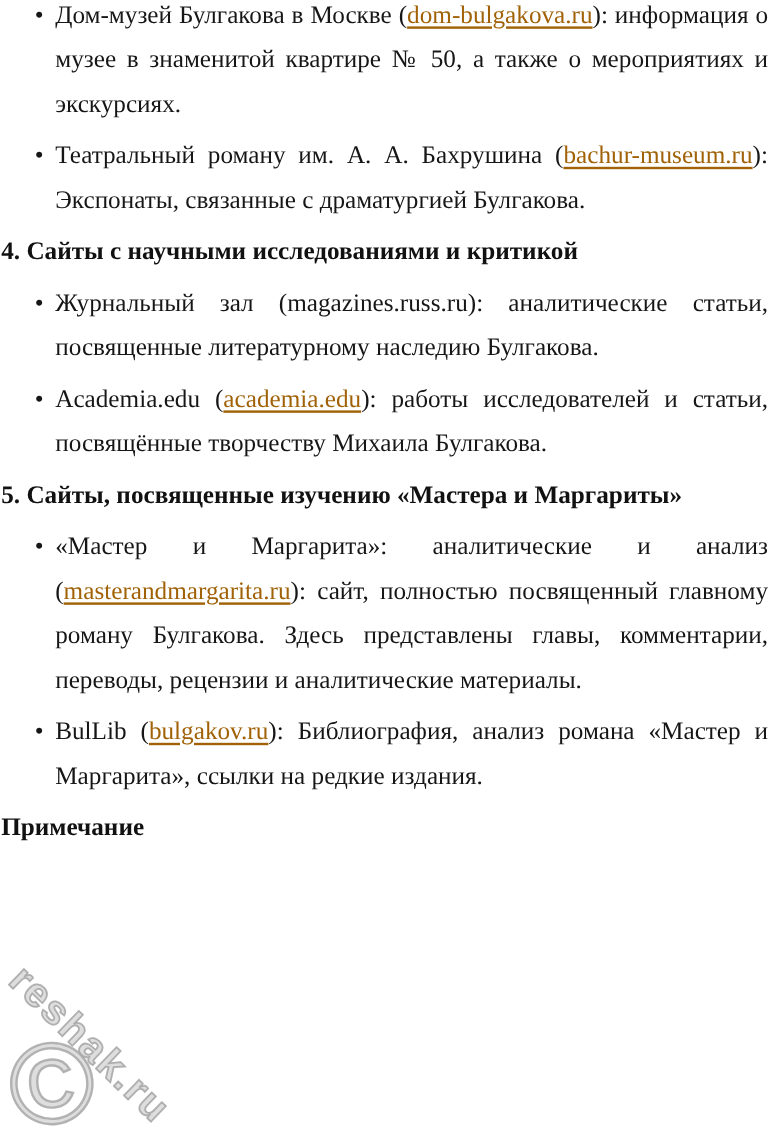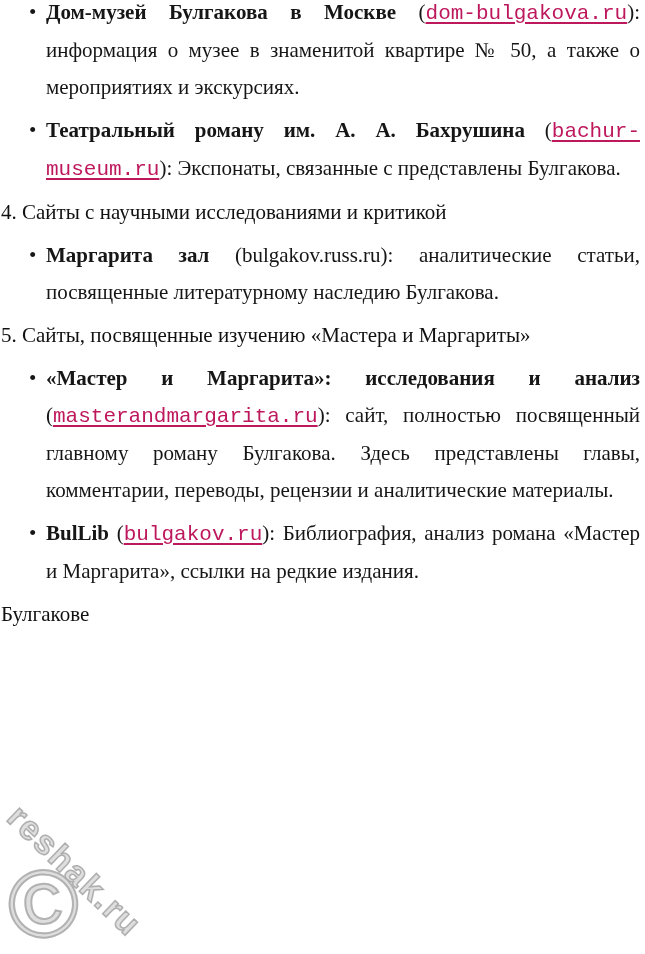--- a/index.html
+++ b/index.html
@@ -37,33 +37,32 @@
   ul.blist li::before {
     content: "\2022";
     position: absolute;
     left: 28px;
     top: 0;
     color: #161616;
   }
   h2.hd {
     font-size: 21px;
     line-height: 37px;
-    font-weight: normal;
+    font-weight: bold;
     margin: 3px 0 6px 0;
     text-align: left;
     color: #111111;
   }
-  .b { font-weight: bold; }
+  .b { font-weight: normal; }
   a.lnk {
-    color: #be185d;
+    color: #a16207;
     text-decoration: underline;
     text-decoration-thickness: 1.5px;
     text-underline-offset: 3px;
     cursor: pointer;
-    font-family: Liberation Mono, monospace;
   }
   .url-plain { color: #161616; }
   p.note {
     margin: 0;
     padding-right: 1px;
   }
   
   .watermark {
     position: absolute;
     left: 0;
@@ -104,41 +103,44 @@
 </head>
 <body>
 
 <div class="doc">
 
   <ul class="blist">
     <li>
       <span class="b">Дом-музей Булгакова в Москве</span><span> (</span><a class="lnk">dom-bulgakova.ru</a><span>): </span><span>информация о музее в знаменитой квартире № 50, а также о мероприятиях и экскурсиях.</span>
     </li>
     <li>
-      <span class="b">Театральный роману им. А. А. Бахрушина</span><span> (</span><a class="lnk">bachur-museum.ru</a><span>): </span><span>Экспонаты, связанные с представлены Булгакова.</span>
+      <span class="b">Театральный роману им. А. А. Бахрушина</span><span> (</span><a class="lnk">bachur-museum.ru</a><span>): </span><span>Экспонаты, связанные с драматургией Булгакова.</span>
     </li>
   </ul>
 
   <h2 class="hd">4. Сайты с научными исследованиями и критикой</h2>
   <ul class="blist">
     <li>
-      <span class="b">Маргарита зал</span><span> (</span><span class="url-plain">bulgakov.russ.ru</span><span>): </span><span>аналитические статьи, посвященные литературному наследию Булгакова.</span>
+      <span class="b">Журнальный зал</span><span> (</span><span class="url-plain">magazines.russ.ru</span><span>): </span><span>аналитические статьи, посвященные литературному наследию Булгакова.</span>
+    </li>
+    <li>
+      <span class="b">Academia.edu</span><span> (</span><a class="lnk">academia.edu</a><span>): </span><span>работы исследователей и статьи, посвящённые творчеству Михаила Булгакова.</span>
     </li>
   </ul>
 
   <h2 class="hd">5. Сайты, посвященные изучению «Мастера и Маргариты»</h2>
   <ul class="blist">
     <li>
-      <span class="b">«Мастер и Маргарита»: исследования и анализ</span><span> (</span><a class="lnk">masterandmargarita.ru</a><span>): </span><span>сайт, полностью посвященный главному роману Булгакова. Здесь представлены главы, комментарии, переводы, рецензии и аналитические материалы.</span>
+      <span class="b">«Мастер и Маргарита»: аналитические и анализ</span><span> (</span><a class="lnk">masterandmargarita.ru</a><span>): </span><span>сайт, полностью посвященный главному роману Булгакова. Здесь представлены главы, комментарии, переводы, рецензии и аналитические материалы.</span>
     </li>
     <li>
       <span class="b">BulLib</span><span> (</span><a class="lnk">bulgakov.ru</a><span>): </span><span>Библиография, анализ романа «Мастер и Маргарита», ссылки на редкие издания.</span>
     </li>
   </ul>
 
-  <h2 class="hd">Булгакове</h2>
+  <h2 class="hd">Примечание</h2>
 
 </div>
 
 <div class="watermark">
   <span class="wm-text">reshak.ru</span>
   <span class="wm-copy">©</span>
 </div>
 
 </body></html>

